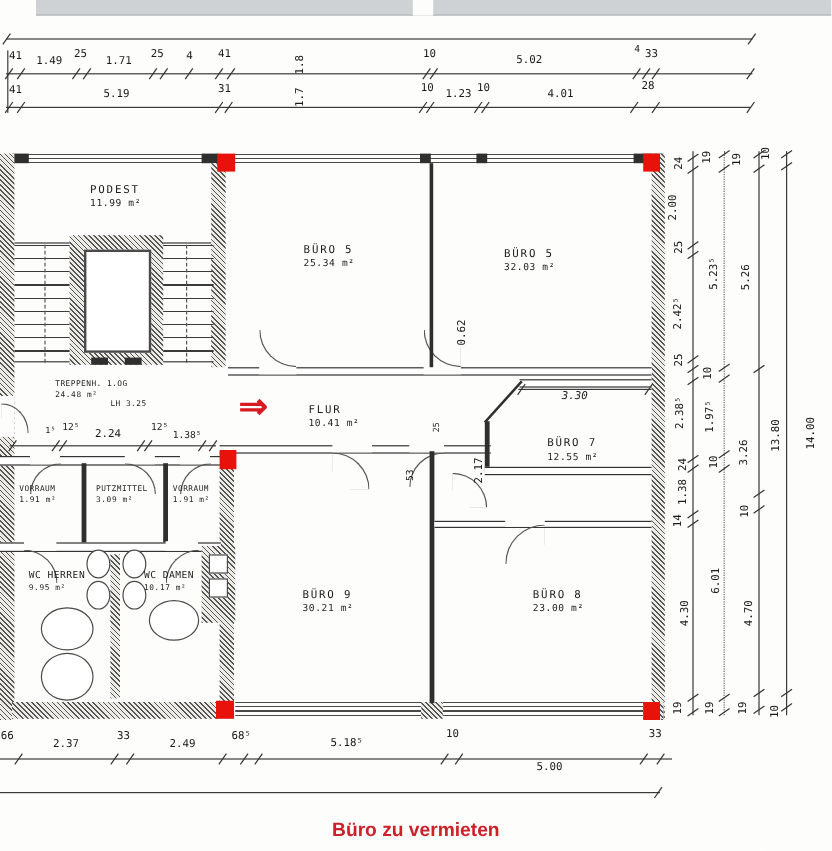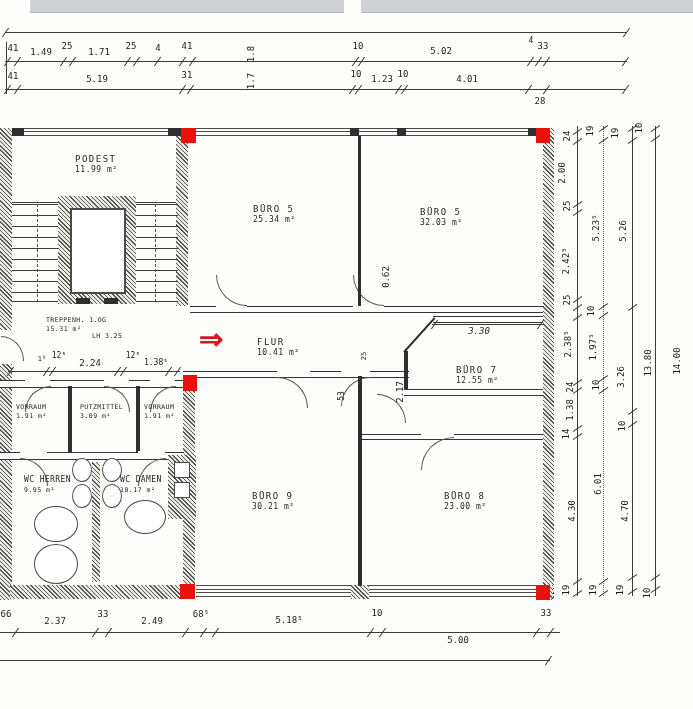--- a/index.html
+++ b/index.html
@@ -136,21 +136,21 @@
 
   <div class="ln" style="left:0;top:632px;width:560px;height:1px"></div>
   <div class="ln" style="left:0;top:660px;width:550px;height:1px"></div>
 
   <div class="room" style="left:75px;top:153px">
     <div>PODEST</div>
     <div class="area">11.99 m²</div>
   </div>
   <div class="room sm" style="left:46px;top:316px">
     <div>TREPPENH. 1.OG</div>
-    <div class="area">15.31 m²</div>
+    <div class="area">24.48 m²</div>
   </div>
   <div class="room sm" style="left:92px;top:332px">
     <div>LH 3.25</div>
   </div>
   <div class="room" style="left:257px;top:336px">
     <div>FLUR</div>
     <div class="area">10.41 m²</div>
   </div>
   <div class="room" style="left:253px;top:203px">
     <div>BÜRO 5</div>
@@ -187,20 +187,21 @@
   <div class="room sm" style="left:24px;top:475px;font-size:8px">
     <div>WC HERREN</div>
     <div class="area">9.95 m²</div>
   </div>
   <div class="room sm" style="left:120px;top:475px;font-size:8px">
     <div>WC DAMEN</div>
     <div class="area">10.17 m²</div>
   </div>
 
   <div class="arrow" id="arrow" style="left: 199px; top: 325px; color: rgb(215, 25, 32);">⇒</div>
+  <div class="caption" id="caption" style="color: rgb(204, 33, 40);">Büro zu vermieten</div>
 
 <span class="dim" style="left: 13px; top: 48px; transform: translate(-50%, -50%);">41</span>
     <span class="dim" style="left: 41px; top: 52px; transform: translate(-50%, -50%);">1.49</span>
     <span class="dim" style="left: 67px; top: 46px; transform: translate(-50%, -50%);">25</span>
     <span class="dim" style="left: 99px; top: 52px; transform: translate(-50%, -50%);">1.71</span>
     <span class="dim" style="left: 131px; top: 46px; transform: translate(-50%, -50%);">25</span>
     <span class="dim" style="left: 158px; top: 48px; transform: translate(-50%, -50%);">4</span>
     <span class="dim" style="left: 187px; top: 46px; transform: translate(-50%, -50%);">41</span>
     <span class="dim" style="left: 251px; top: 54px; transform: translate(-50%, -50%) rotate(-90deg);">1.8</span>
     <span class="dim" style="left: 358px; top: 46px; transform: translate(-50%, -50%);">10</span>
@@ -208,21 +209,21 @@
     <span class="dim" style="left: 531px; top: 41px; font-size: 8px; transform: translate(-50%, -50%);">4</span>
     <span class="dim" style="left: 543px; top: 46px; transform: translate(-50%, -50%);">33</span>
     <span class="dim" style="left: 13px; top: 76px; transform: translate(-50%, -50%);">41</span>
     <span class="dim" style="left: 97px; top: 79px; transform: translate(-50%, -50%);">5.19</span>
     <span class="dim" style="left: 187px; top: 75px; transform: translate(-50%, -50%);">31</span>
     <span class="dim" style="left: 251px; top: 81px; transform: translate(-50%, -50%) rotate(-90deg);">1.7</span>
     <span class="dim" style="left: 356px; top: 74px; transform: translate(-50%, -50%);">10</span>
     <span class="dim" style="left: 382px; top: 79px; transform: translate(-50%, -50%);">1.23</span>
     <span class="dim" style="left: 403px; top: 74px; transform: translate(-50%, -50%);">10</span>
     <span class="dim" style="left: 467px; top: 79px; transform: translate(-50%, -50%);">4.01</span>
-    <span class="dim" style="left: 540px; top: 73px; transform: translate(-50%, -50%); margin-top: 28px;">28</span>
+    <span class="dim" style="left: 540px; top: 73px; transform: translate(-50%, -50%);">28</span>
     <span class="dim" style="left: 386px; top: 277px; transform: translate(-50%, -50%) rotate(-90deg);">0.62</span>
     <span class="dim" style="left: 479px; top: 331px; transform: translate(-50%, -50%); font-style: italic;">3.30</span>
     <span class="dim" style="left: 400px; top: 392px; transform: translate(-50%, -50%) rotate(-90deg);">2.17</span>
     <span class="dim" style="left: 342px; top: 396px; font-size: 8px; transform: translate(-50%, -50%) rotate(-90deg);">53</span>
     <span class="dim" style="left: 364px; top: 356px; font-size: 7px; transform: translate(-50%, -50%) rotate(-90deg);">25</span>
     <span class="dim" style="left: 42px; top: 359px; font-size: 7px; transform: translate(-50%, -50%);">1⁵</span>
     <span class="dim" style="left: 59px; top: 356px; font-size: 8px; transform: translate(-50%, -50%);">12⁵</span>
     <span class="dim" style="left: 90px; top: 363px; transform: translate(-50%, -50%);">2.24</span>
     <span class="dim" style="left: 133px; top: 356px; font-size: 8px; transform: translate(-50%, -50%);">12⁵</span>
     <span class="dim" style="left: 156px; top: 363px; font-size: 8px; transform: translate(-50%, -50%);">1.38⁵</span>

